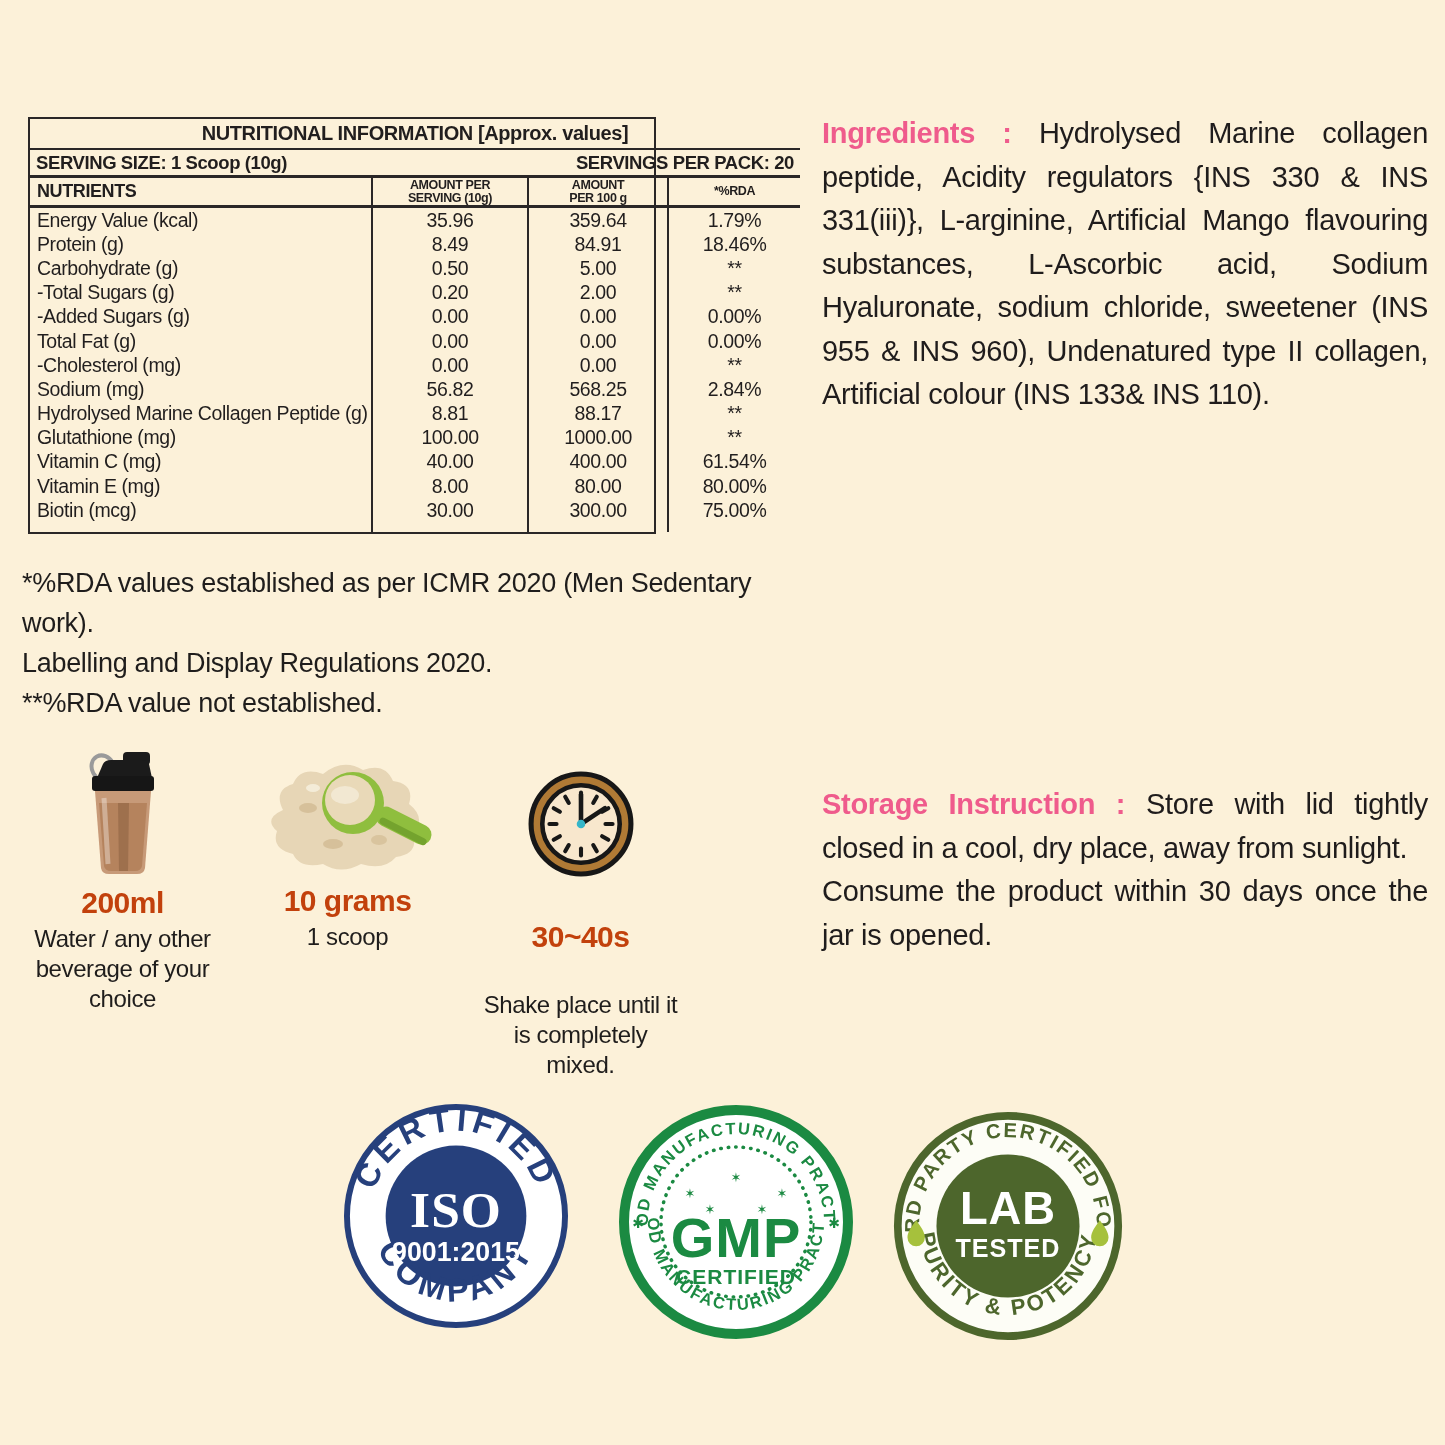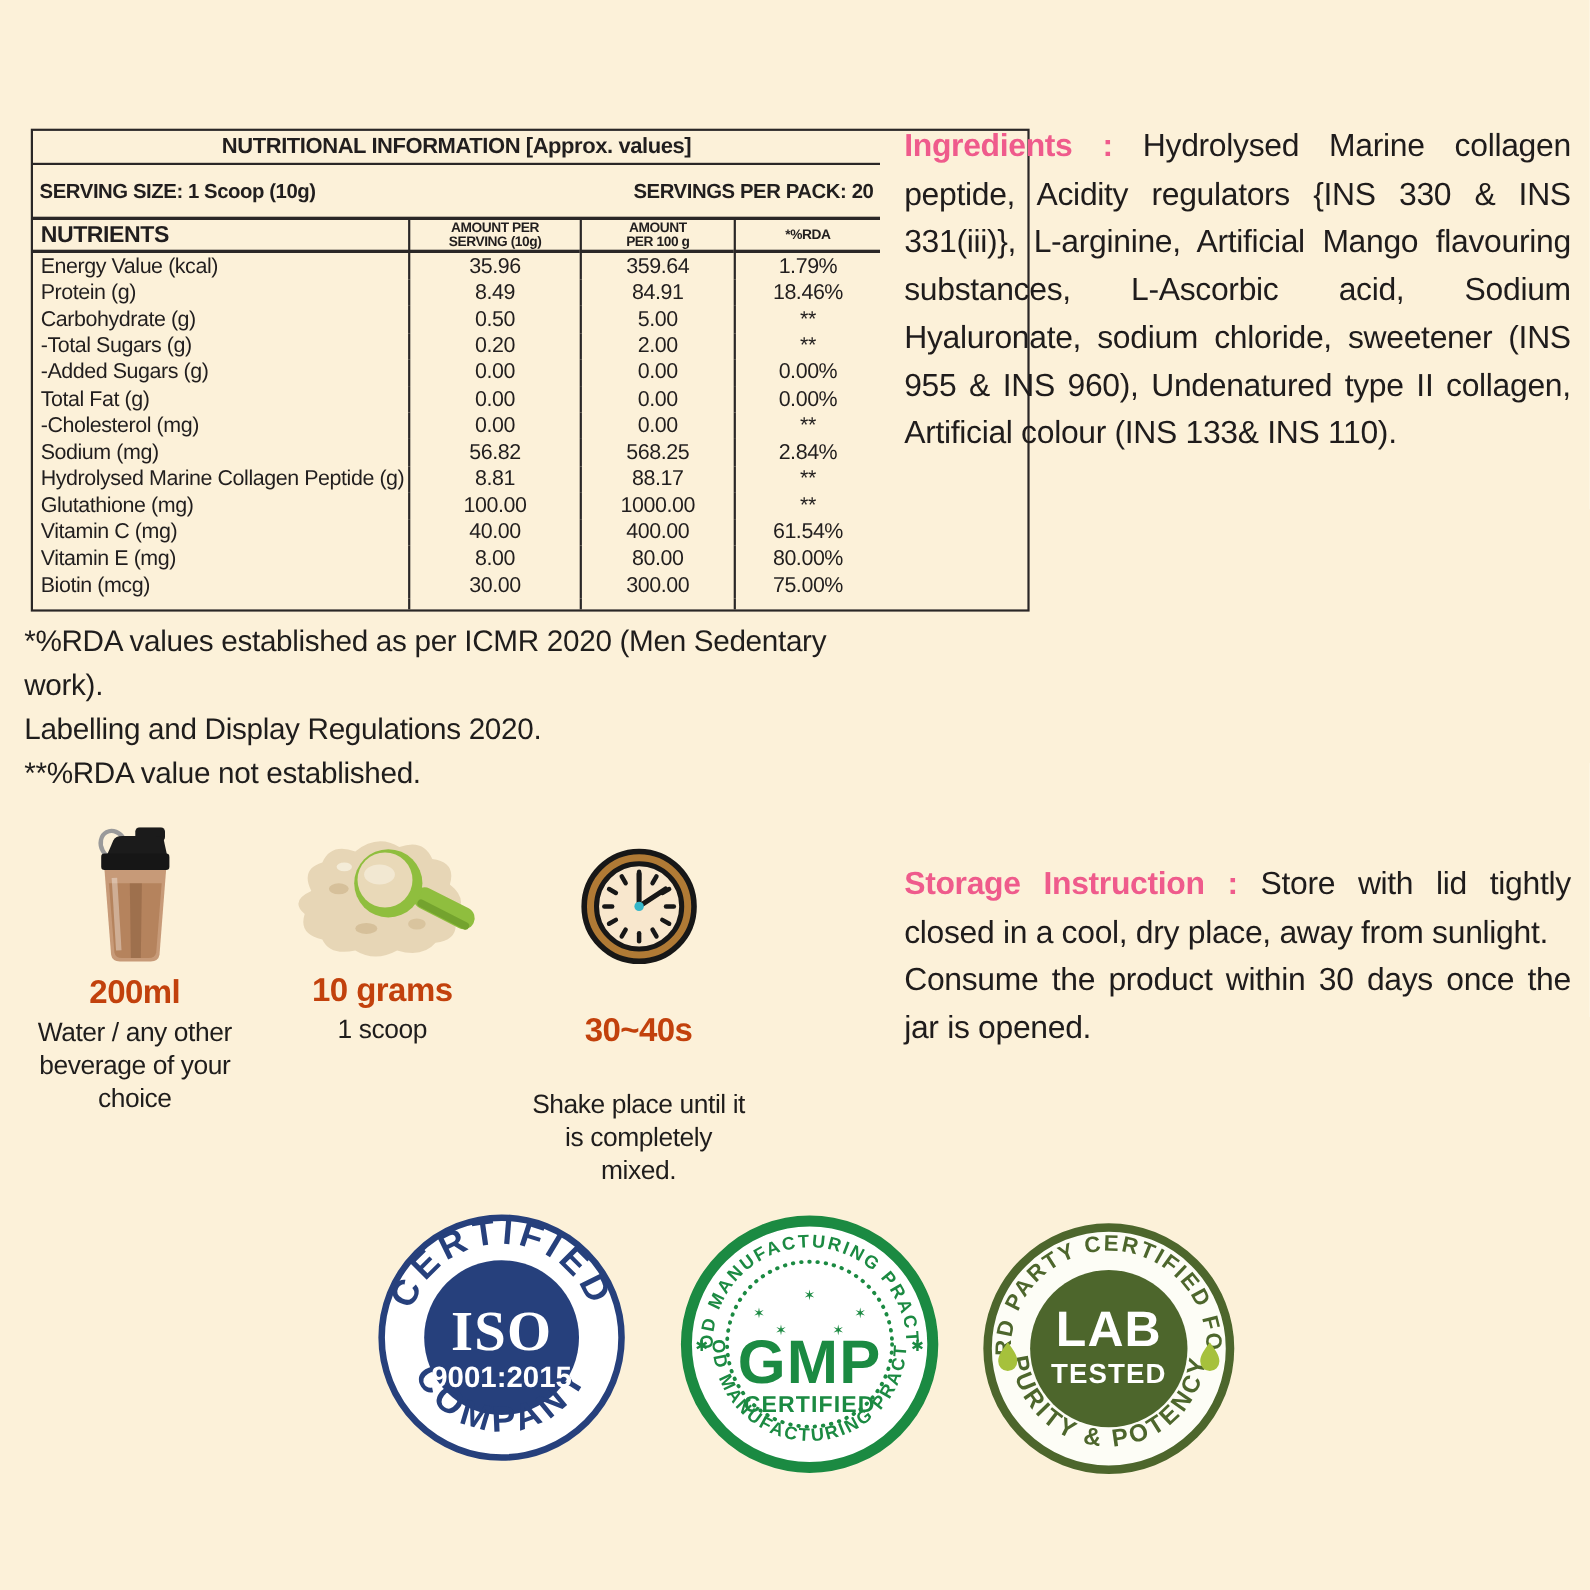--- a/index.html
+++ b/index.html
@@ -3,33 +3,33 @@
 <meta charset="utf-8">
 <style>
   html,body{margin:0;padding:0;}
   .canvas{
     position:relative;width:1445px;height:1445px;overflow:hidden;
     background:#fcf1d9;color:#211e1e;
     font-family:"Liberation Sans",sans-serif;
   }
   
   .ntable{
-    position:absolute;left:28px;top:117px;width:908px;
+    position:absolute;left:28px;top:117px;width:628px;
     border:2.5px solid #2a2727;box-sizing:border-box;
     display:grid;grid-template-columns:341px 156px 140px 133px;
     letter-spacing:-0.4px;
   }
   .full{grid-column:1 / -1;}
   .t-title{height:29px;display:flex;align-items:center;justify-content:center;
     font-weight:bold;font-size:20px;border-bottom:2px solid #2a2727;}
   .t-serving{height:23px;display:flex;align-items:center;justify-content:space-between;
-    font-weight:bold;font-size:18.5px;padding:12px 6px;border-bottom:3px solid #2a2727;}
+    font-weight:bold;font-size:18.5px;padding:1px 6px;border-bottom:3px solid #2a2727;}
   .hcell{border-bottom:3px solid #2a2727;display:flex;flex-direction:column;
     justify-content:center;align-items:center;height:27px;font-weight:bold;}
-  .hcell.first{align-items:flex-start;padding-left:7px;font-size:21px;}
+  .hcell.first{align-items:flex-start;padding-left:7px;font-size:18px;}
   .hsmall{font-size:12.5px;line-height:13px;text-align:center;}
   .vline{border-left:2px solid #2a2727;}
   .trow{display:contents;}
   .cell{height:24.2px;display:flex;align-items:center;font-size:19.5px;}
   .cell.name{padding-left:7px;}
   .cell.name.ind{}
   .cell.num{justify-content:center;}
   .fill{height:10px;}
   
   .notes{position:absolute;left:22px;top:563px;width:800px;font-size:27px;

